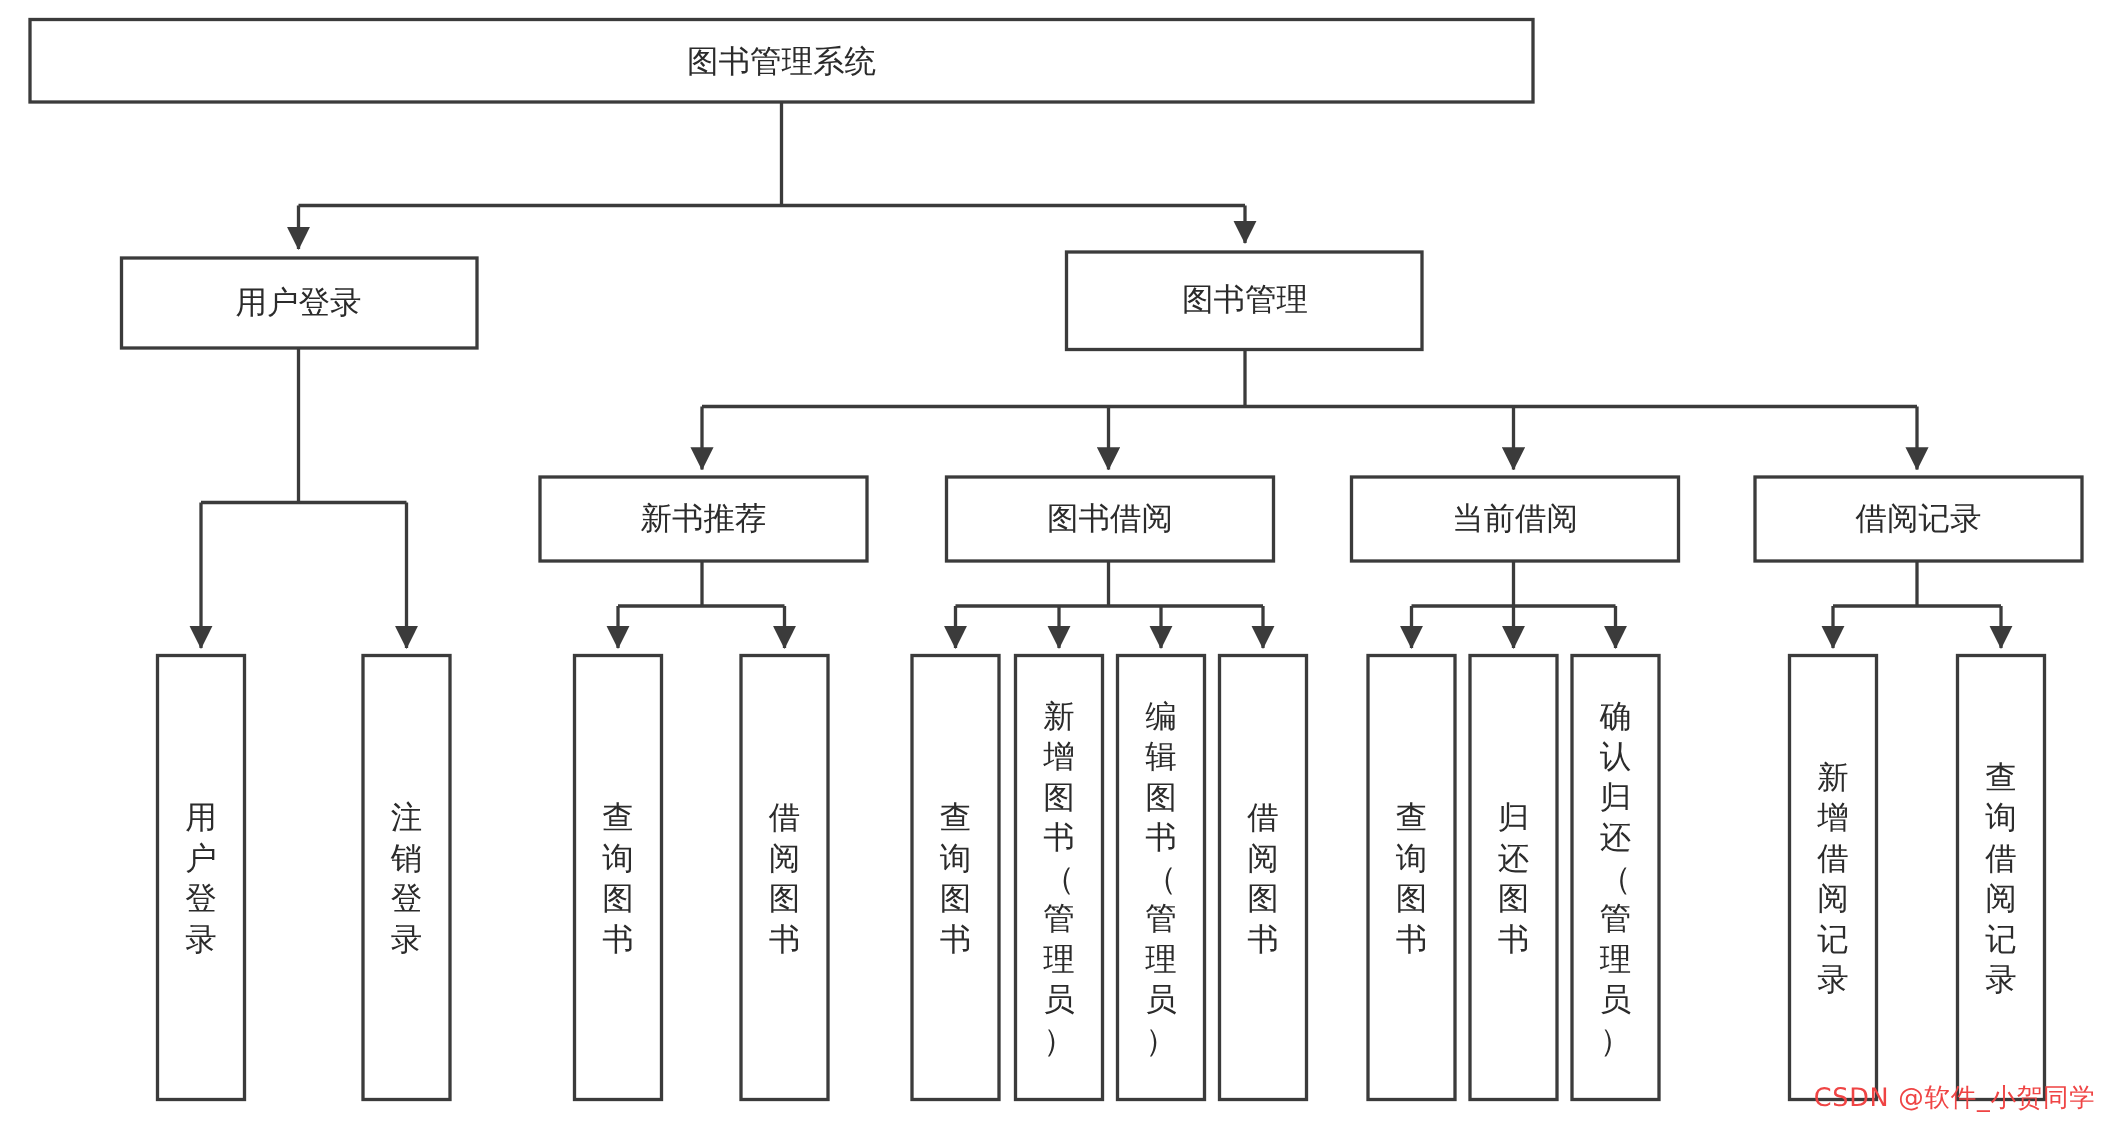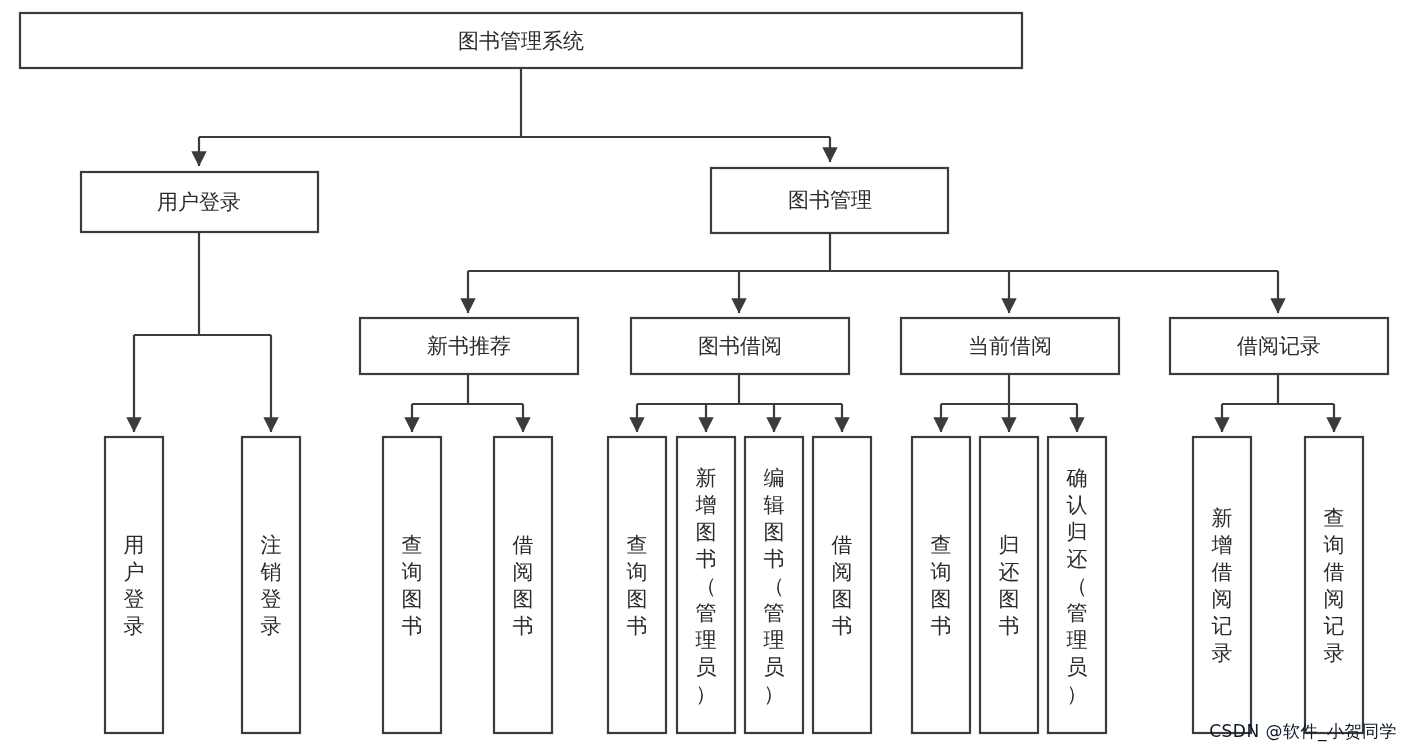--- a/index.html
+++ b/index.html
@@ -48,21 +48,21 @@
     font-size: 21px;
     fill: #2b2b2b;
     text-anchor: middle;
   }
   .watermark {
     position: absolute;
     right: 8px;
     bottom: 4px;
     font-family: "DejaVu Sans", "Liberation Sans", sans-serif;
     font-size: 17px;
-    color: #0f172a;
+    color: #ef4444;
     white-space: nowrap;
     letter-spacing: 0.5px;
   }
 </style>
 </head>
 <body>
 
 <svg id="canvas" viewBox="0 0 1405 747">
   <defs>
     <marker id="arrow" viewBox="0 0 10 10" refX="9.6" refY="5" markerWidth="7" markerHeight="7" orient="auto-start-reverse">

